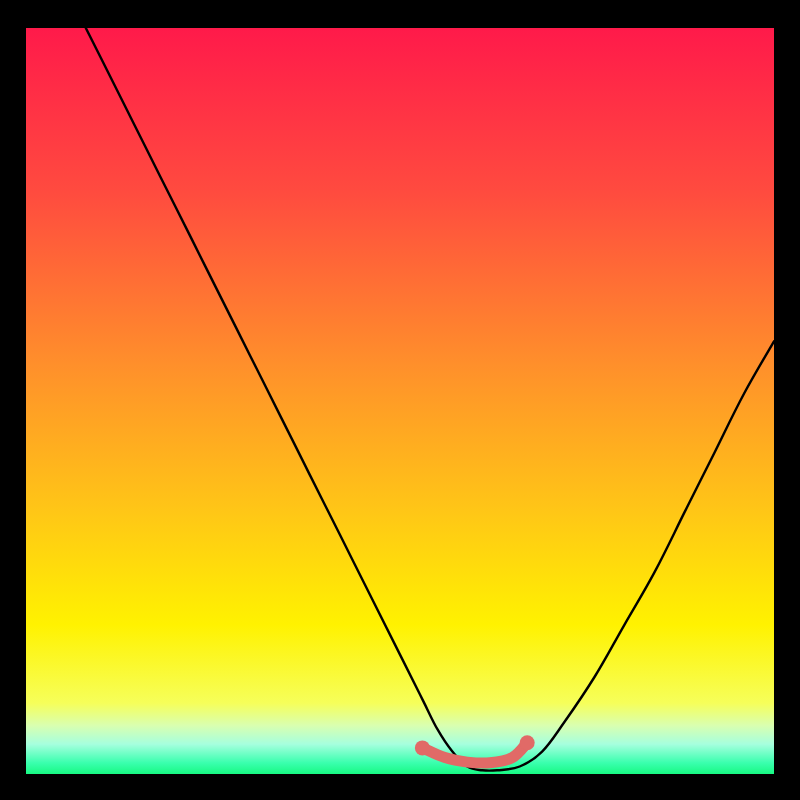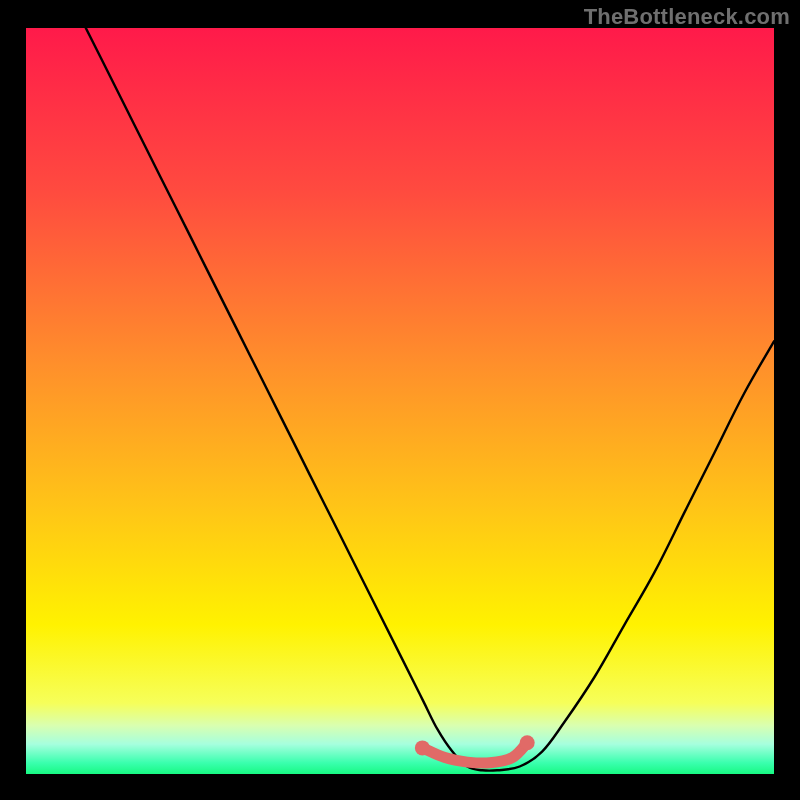--- a/index.html
+++ b/index.html
@@ -41,21 +41,20 @@
     display: block;
     width: 748px;
     height: 746px;
   }
 </style>
 </head>
 <body>
 
 <div class="frame">
 
-  <div class="attribution">TheBottleneck.com</div>
 
   <div class="plot-wrap">
     <svg id="plot-svg" viewBox="0 0 748 746" preserveAspectRatio="none">
       <defs>
         <linearGradient id="bg-grad" x1="0" y1="0" x2="0" y2="1">
             <stop offset="0%" stop-color="#ff1a4a"></stop>
             <stop offset="22%" stop-color="#ff4b3f"></stop>
             <stop offset="45%" stop-color="#ff8f2b"></stop>
             <stop offset="65%" stop-color="#ffc716"></stop>
             <stop offset="80%" stop-color="#fff200"></stop>

